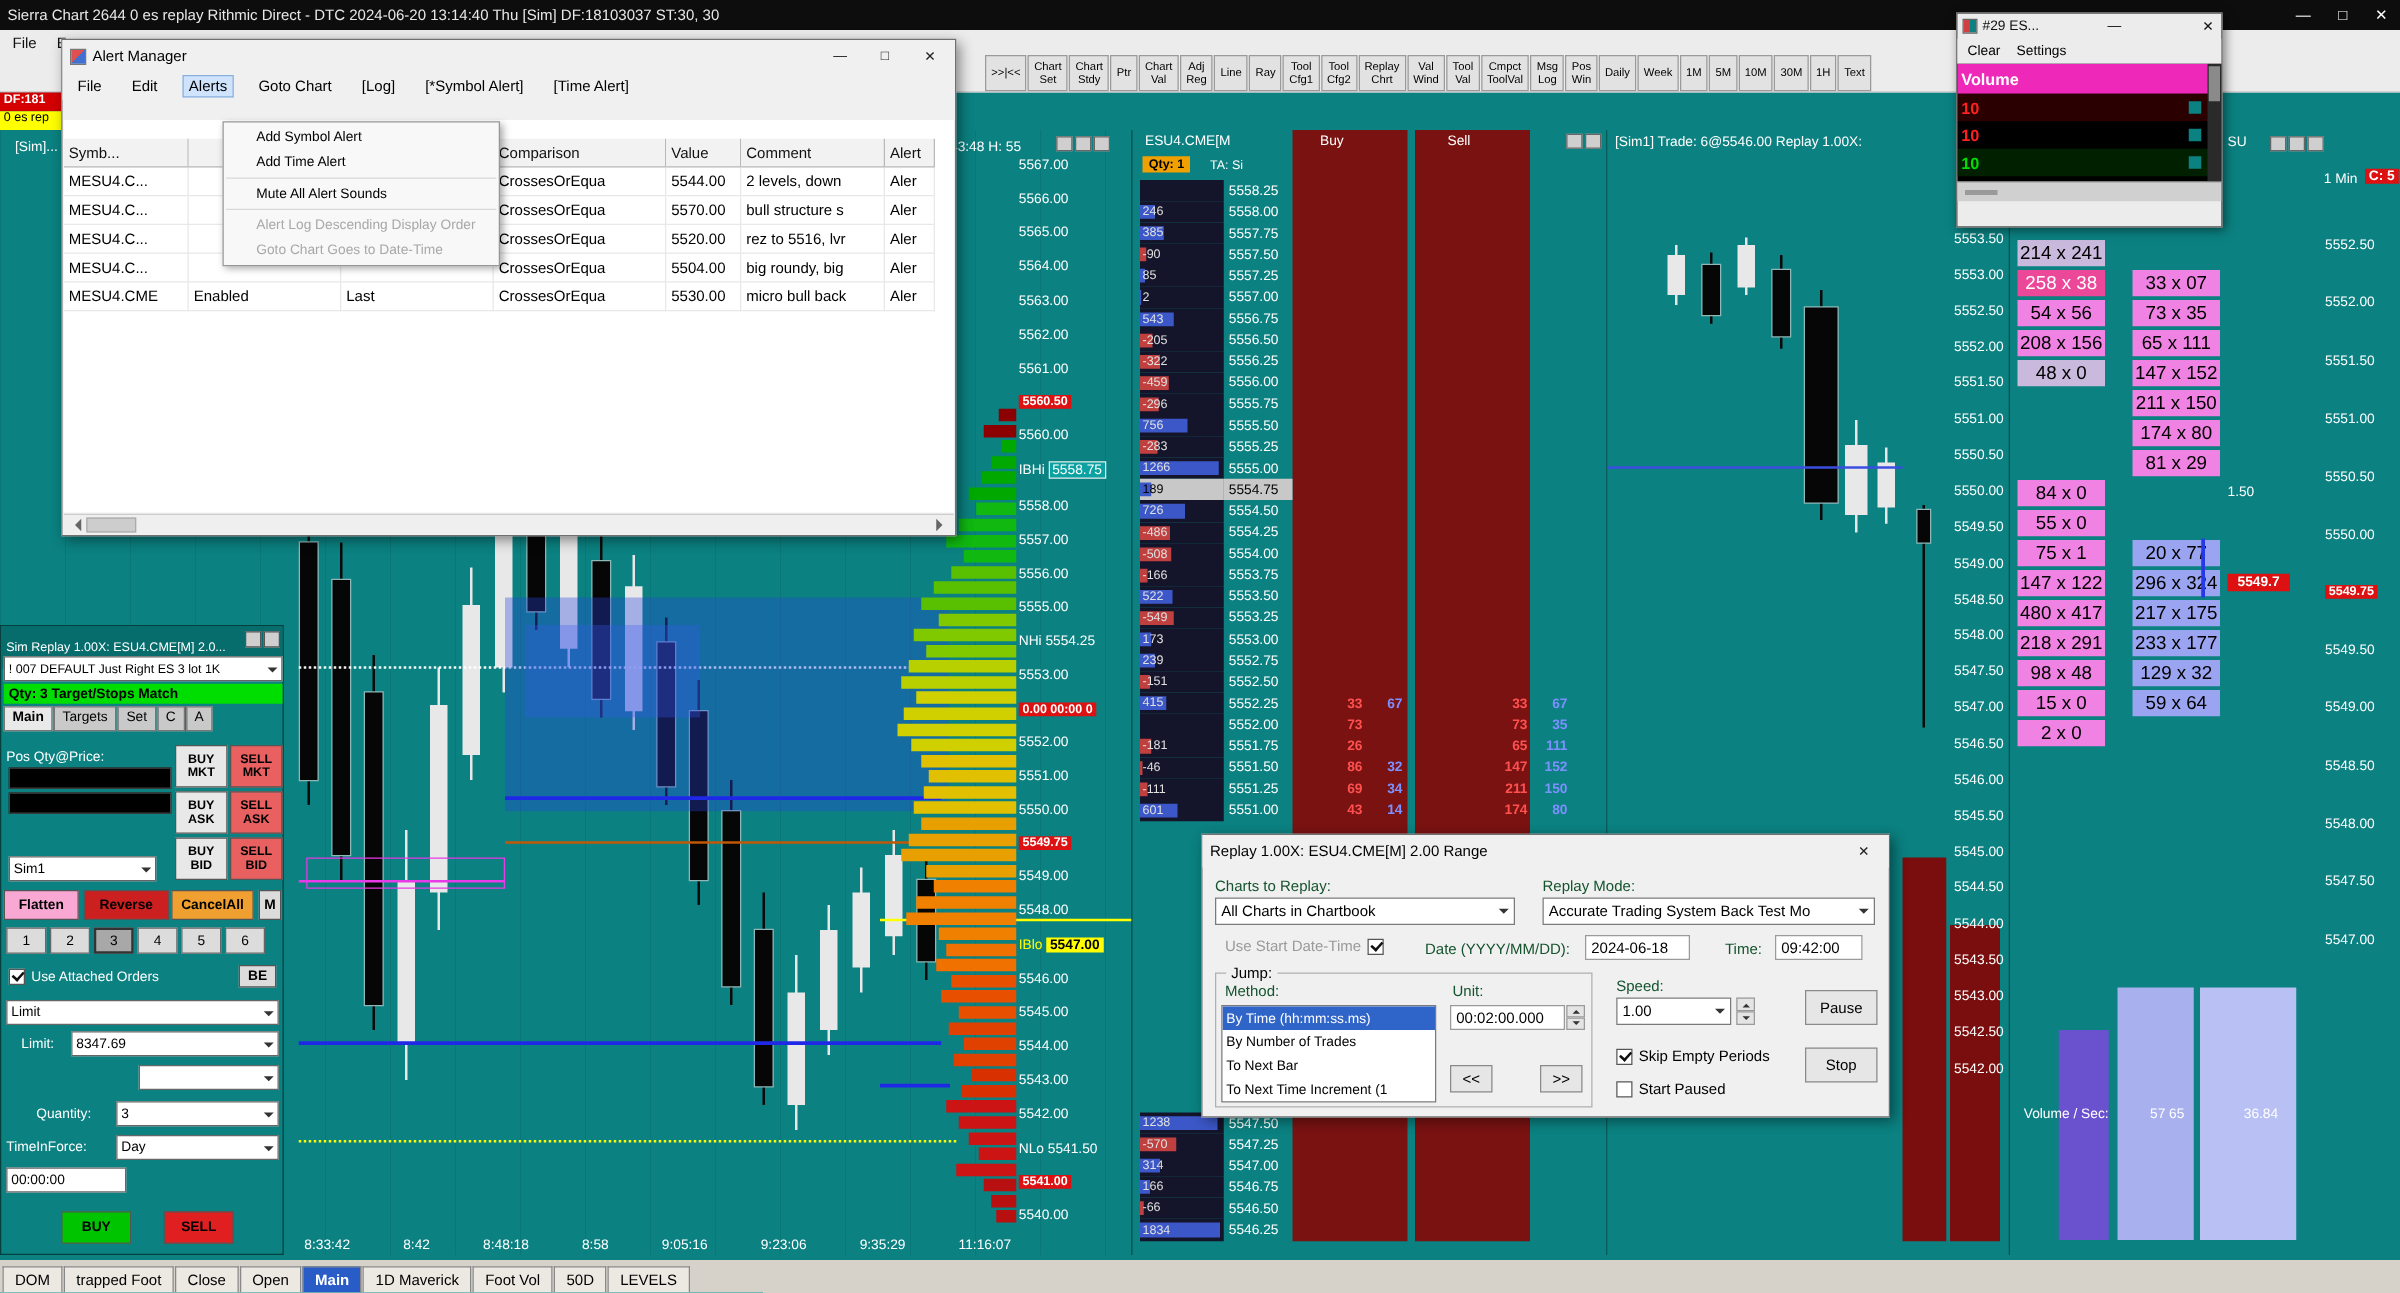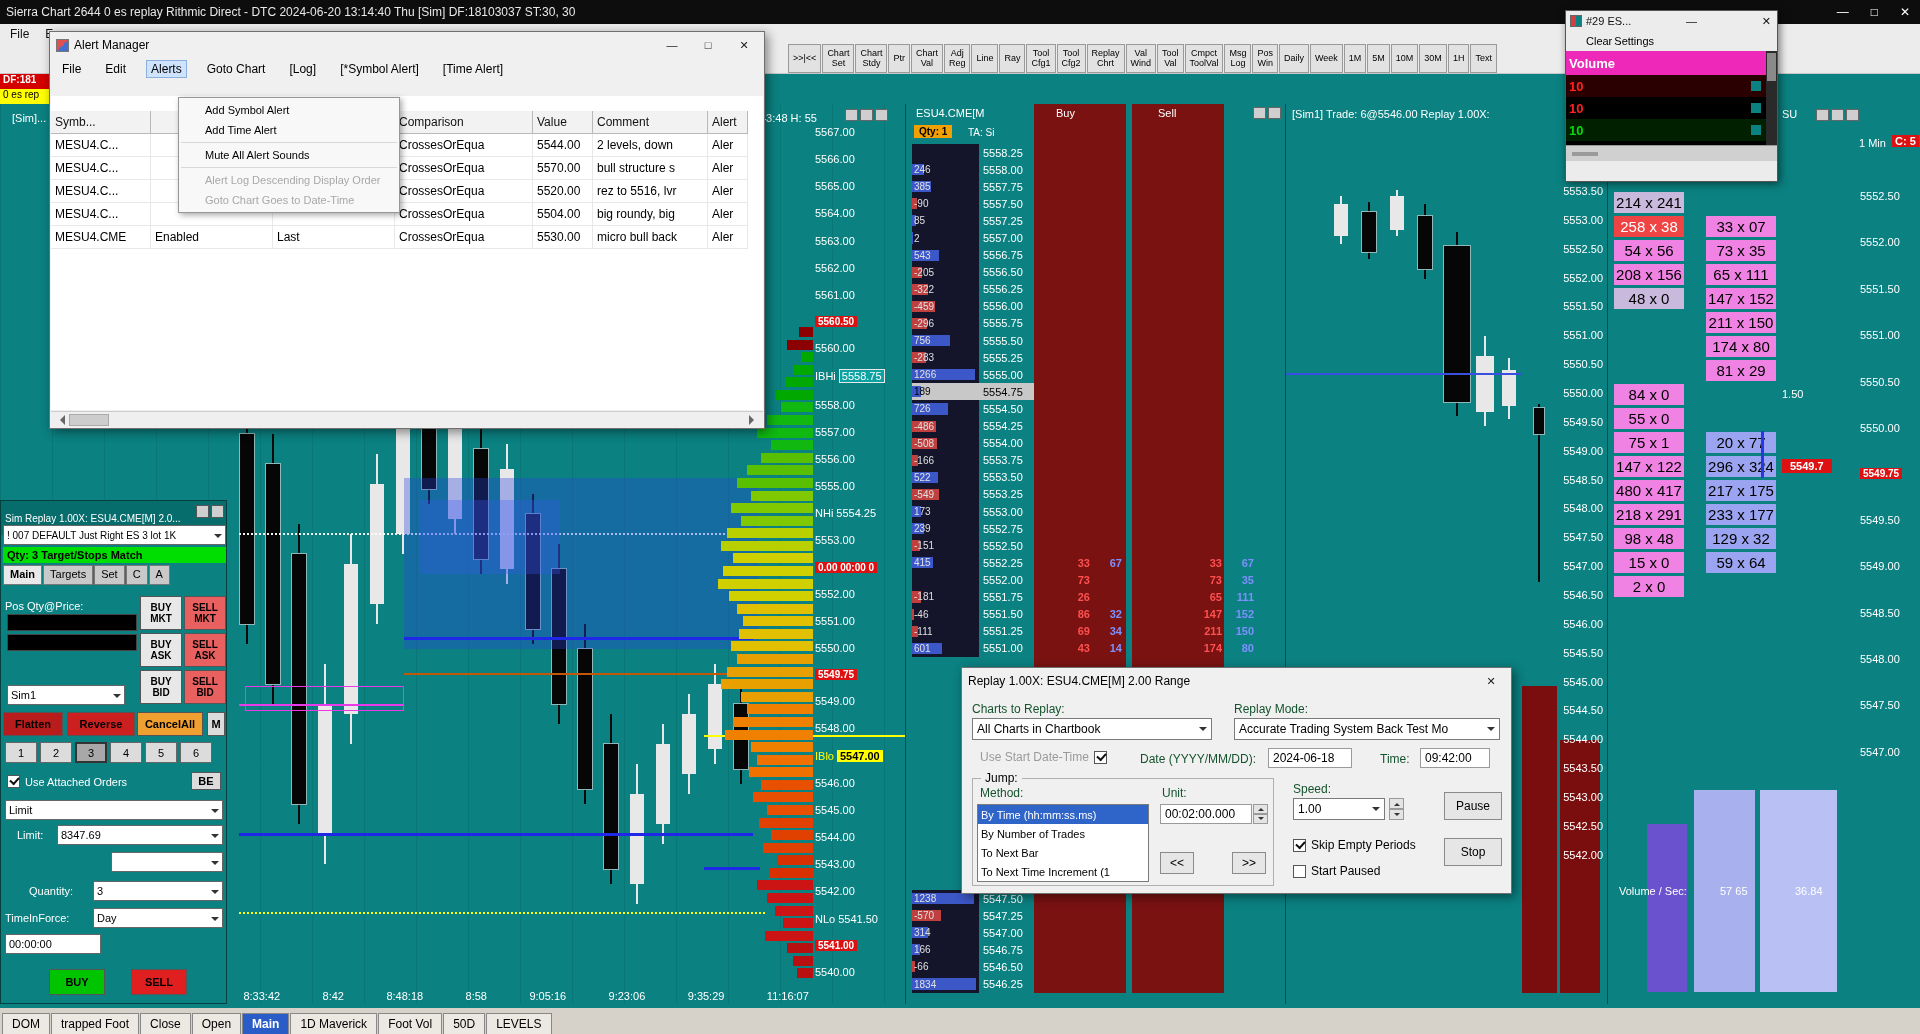--- a/index.html
+++ b/index.html
@@ -76,36 +76,36 @@
 
 
 #farright{position:absolute;left:1608px;top:104px;width:312px;height:900px;background:#0b8181;overflow:hidden;}
 #far-scale{position:absolute;left:252px;top:86px;height:568px;display:flex;flex-direction:column;justify-content:space-between;font-size:11px;color:#fff;}
 #ladder-rows{position:absolute;left:6px;top:86px;}
 .lrow{display:flex;height:24px;align-items:center;}
 .lcell{width:70px;height:21px;display:flex;align-items:center;justify-content:center;font-size:15px;font-weight:normal;color:#000;}
 .lcell.c2{margin-left:22px;}
 .lcell.pink{background:#ef82e2;}
 .lcell.blue{background:#9aa4f0;}
-.lcell.red{background:#ef4444;color:#fff;}
+.lcell.red{background:#ec4899;color:#fff;}
 .lcell.gray{background:#c9b9dd;}
 .lcell.none{background:transparent;}
 .lx{color:#fff;font-size:11px;margin-left:6px;white-space:nowrap;}
 .lx.red{background:#dd1111;font-weight:bold;padding:1px 8px;}
 .blue-vline{position:absolute;left:153px;top:327px;width:3px;height:47px;background:#2438e8;}
 .vs-bar{position:absolute;}
 .vs-txt{position:absolute;color:#fff;font-size:11px;white-space:nowrap;z-index:2;}
 
 
 #es29{position:absolute;left:1565px;top:10px;width:213px;height:172px;background:#ececec;border:1px solid #555;box-shadow:2px 2px 8px rgba(0,0,0,.5);z-index:55;}
 .es-title{height:20px;display:flex;align-items:center;font-size:11px;color:#111;padding:0 4px;position:relative;}
 .es-ico{width:12px;height:12px;margin-right:4px;background:linear-gradient(90deg,#d04040 50%,#0b8181 50%);border:1px solid #666;}
 .es-min{position:absolute;left:120px;}
 .es-close{position:absolute;right:6px;}
-.es-menu{height:20px;display:flex;gap:2px;align-items:center;font-size:11px;padding-left:20px;background:#ececec;}
+.es-menu{height:20px;display:flex;gap:13px;align-items:center;font-size:11px;padding-left:8px;background:#ececec;}
 .es-content{position:relative;height:94px;background:#000;overflow:hidden;}
 .es-vhead{height:24px;background:#ee28b8;color:#fff;font-weight:bold;font-size:13px;display:flex;align-items:center;padding-left:3px;}
 .es-row{height:22px;display:flex;align-items:center;font-size:13px;font-weight:bold;padding-left:3px;}
 .es-row.red{background:#2a0000;color:#ff2020;}
 .es-row.red2{background:#000;color:#ff2020;}
 .es-row.green{background:#002000;color:#00dd00;}
 .es-row .sq{width:10px;height:10px;background:#0b8181;margin-left:auto;margin-right:16px;}
 .es-scroll{position:absolute;right:0;top:0;bottom:0;width:11px;background:#2a2a2a;}
 .es-thumb{position:absolute;right:1px;top:2px;width:9px;height:28px;background:#8a8a8a;}
 .es-bottom{height:16px;background:#d0d0d0;border-top:1px solid #999;display:flex;align-items:center;justify-content:flex-start;}
@@ -1489,21 +1489,21 @@
         </div>
         <div class="sp-obtn sell">
           <span>SELL</span>
           <span>BID</span>
         </div>
       </div>
     <div class="sp-wdd" style="left:6px;top:184px;width:118px;">
       <span>Sim1</span>
         <span class="dda"></span>
     </div>
-    <div class="sp-btn" style="left:2px;top:211px;width:60px;height:24px;background:#b91c1c;">Flatten</div>
+    <div class="sp-btn" style="left:2px;top:211px;width:60px;height:24px;background:#f9a8d4;">Flatten</div>
     <div class="sp-btn" style="left:66px;top:211px;width:68px;height:24px;background:#cc2020;">Reverse</div>
     <div class="sp-btn" style="left:136px;top:211px;width:66px;height:24px;background:#f0a030;">CancelAll</div>
     <div class="sp-btn" style="left:206px;top:211px;width:18px;height:24px;background:#dcdcdc;">M</div>
     <div id="sp-nums">
         <div class="sp-num">1</div>
         <div class="sp-num">2</div>
         <div class="sp-num active">3</div>
         <div class="sp-num">4</div>
         <div class="sp-num">5</div>
         <div class="sp-num">6</div>

